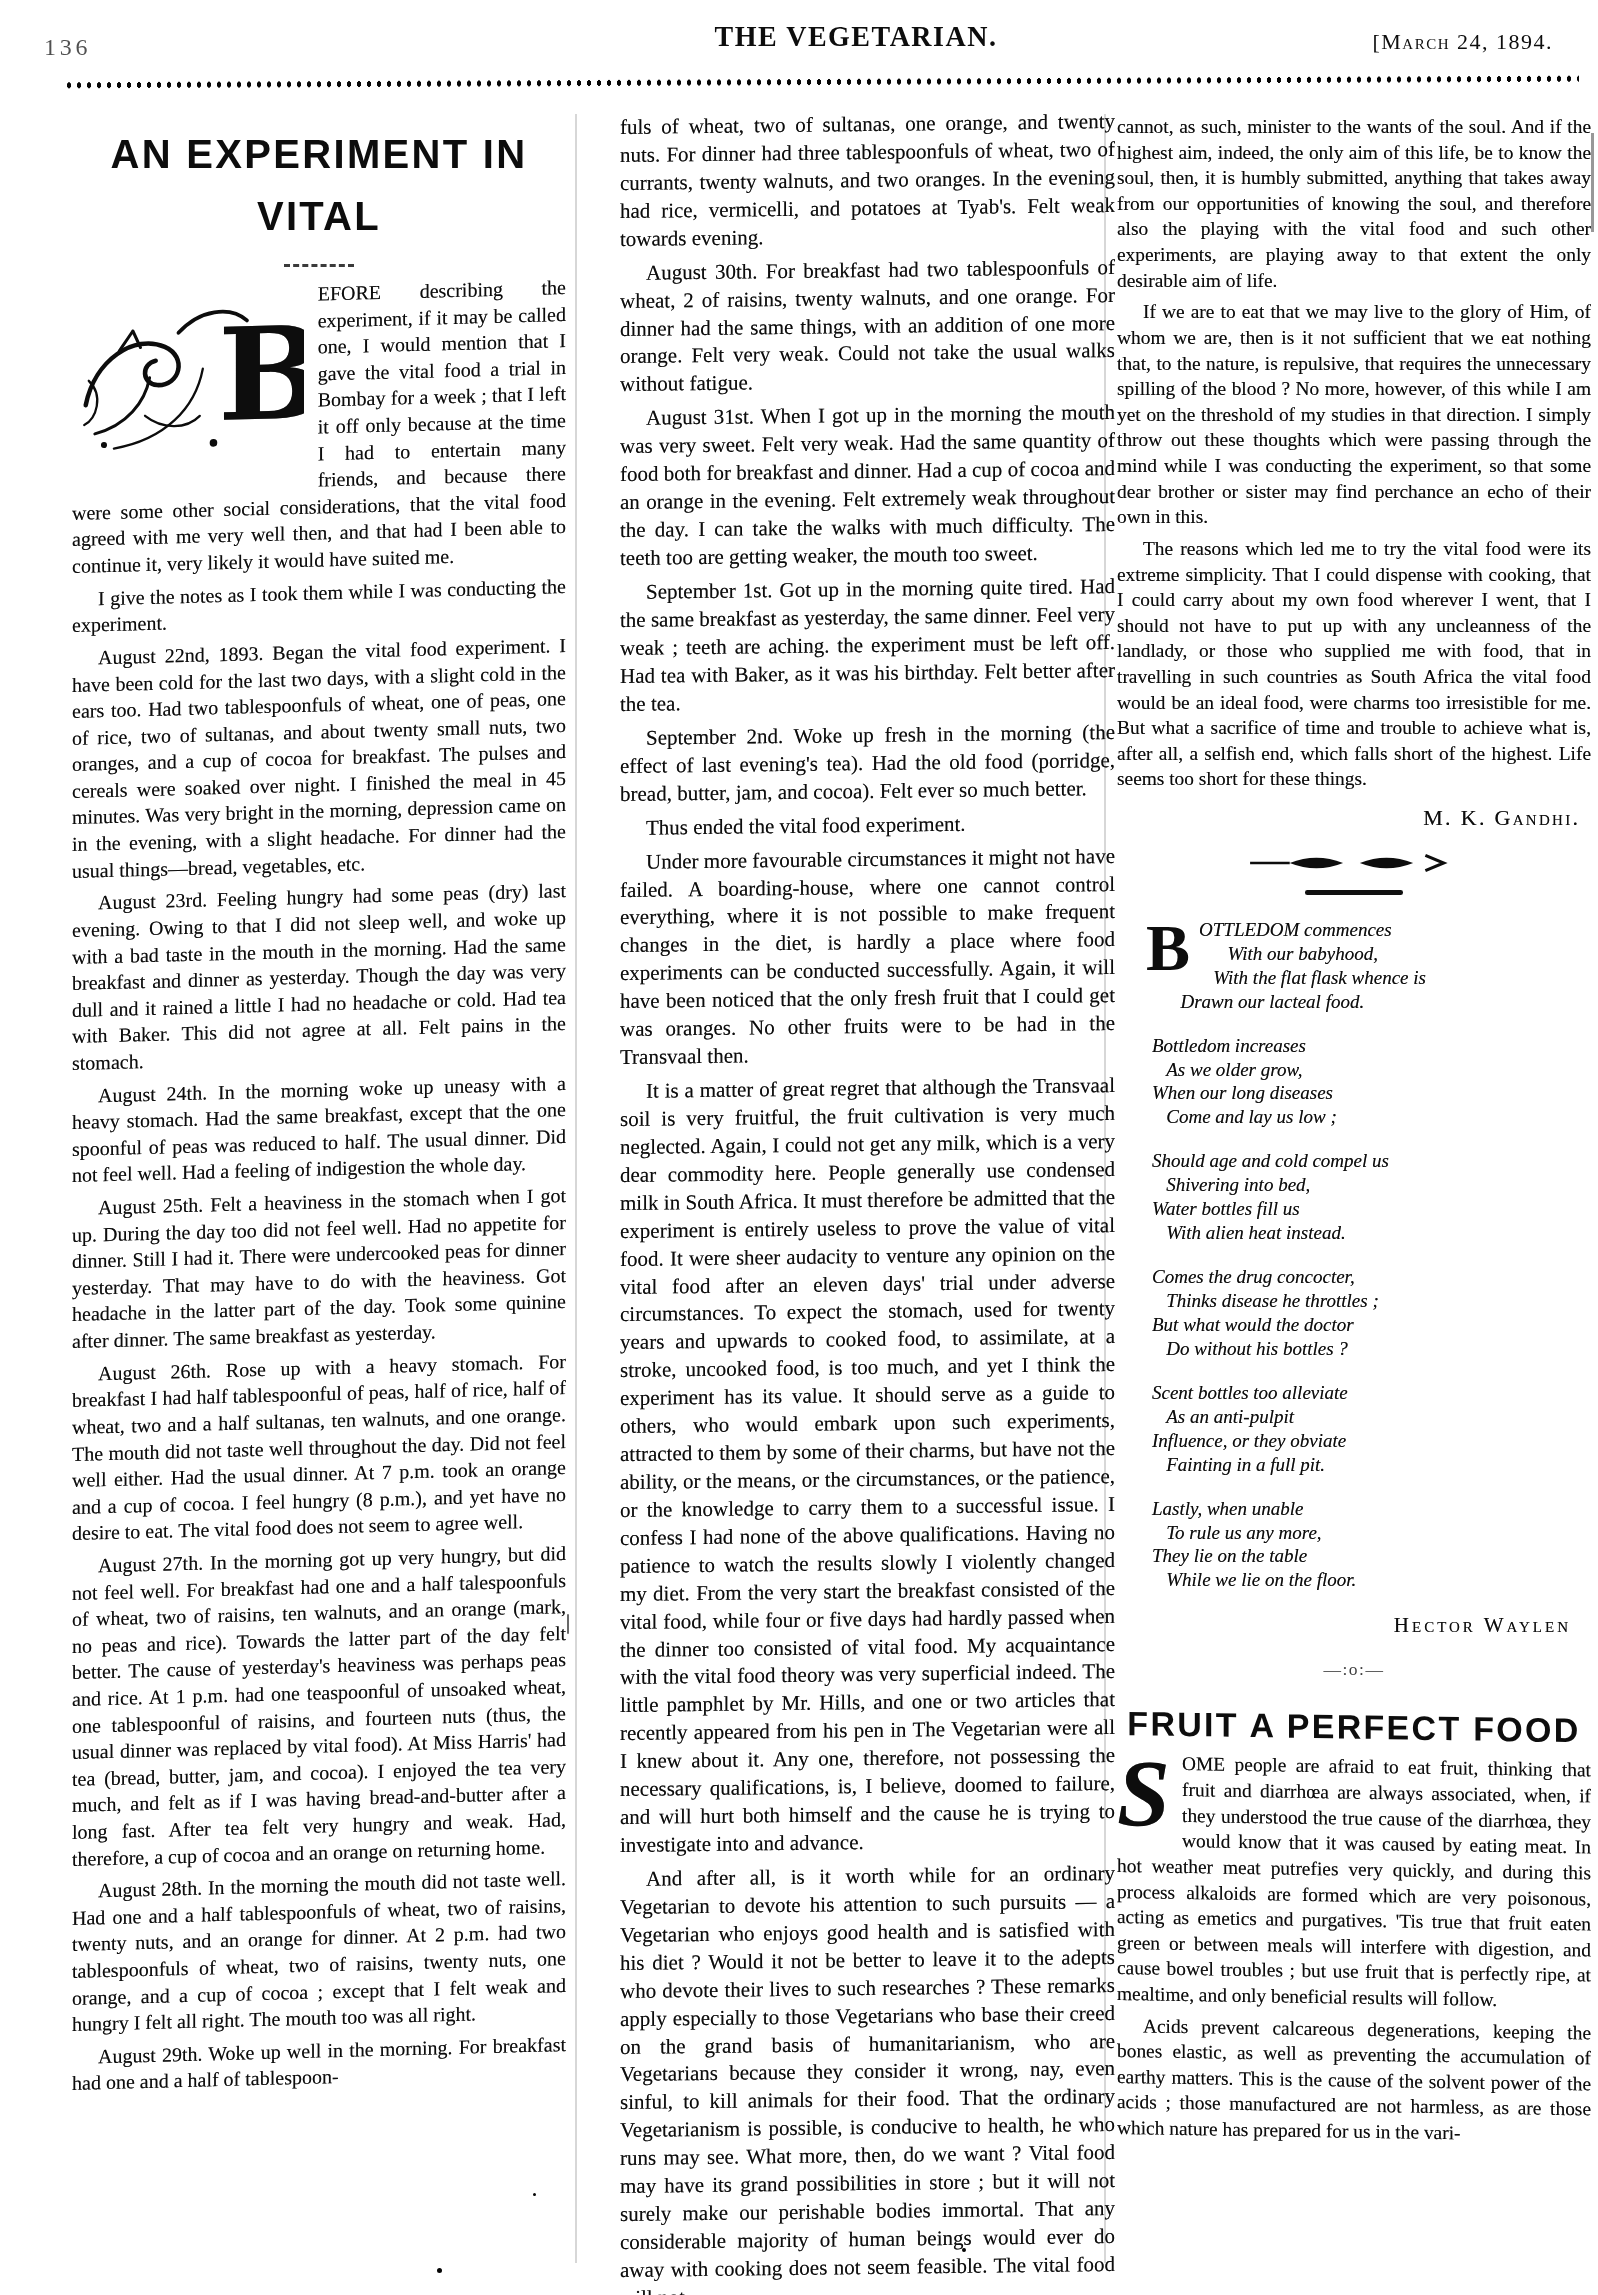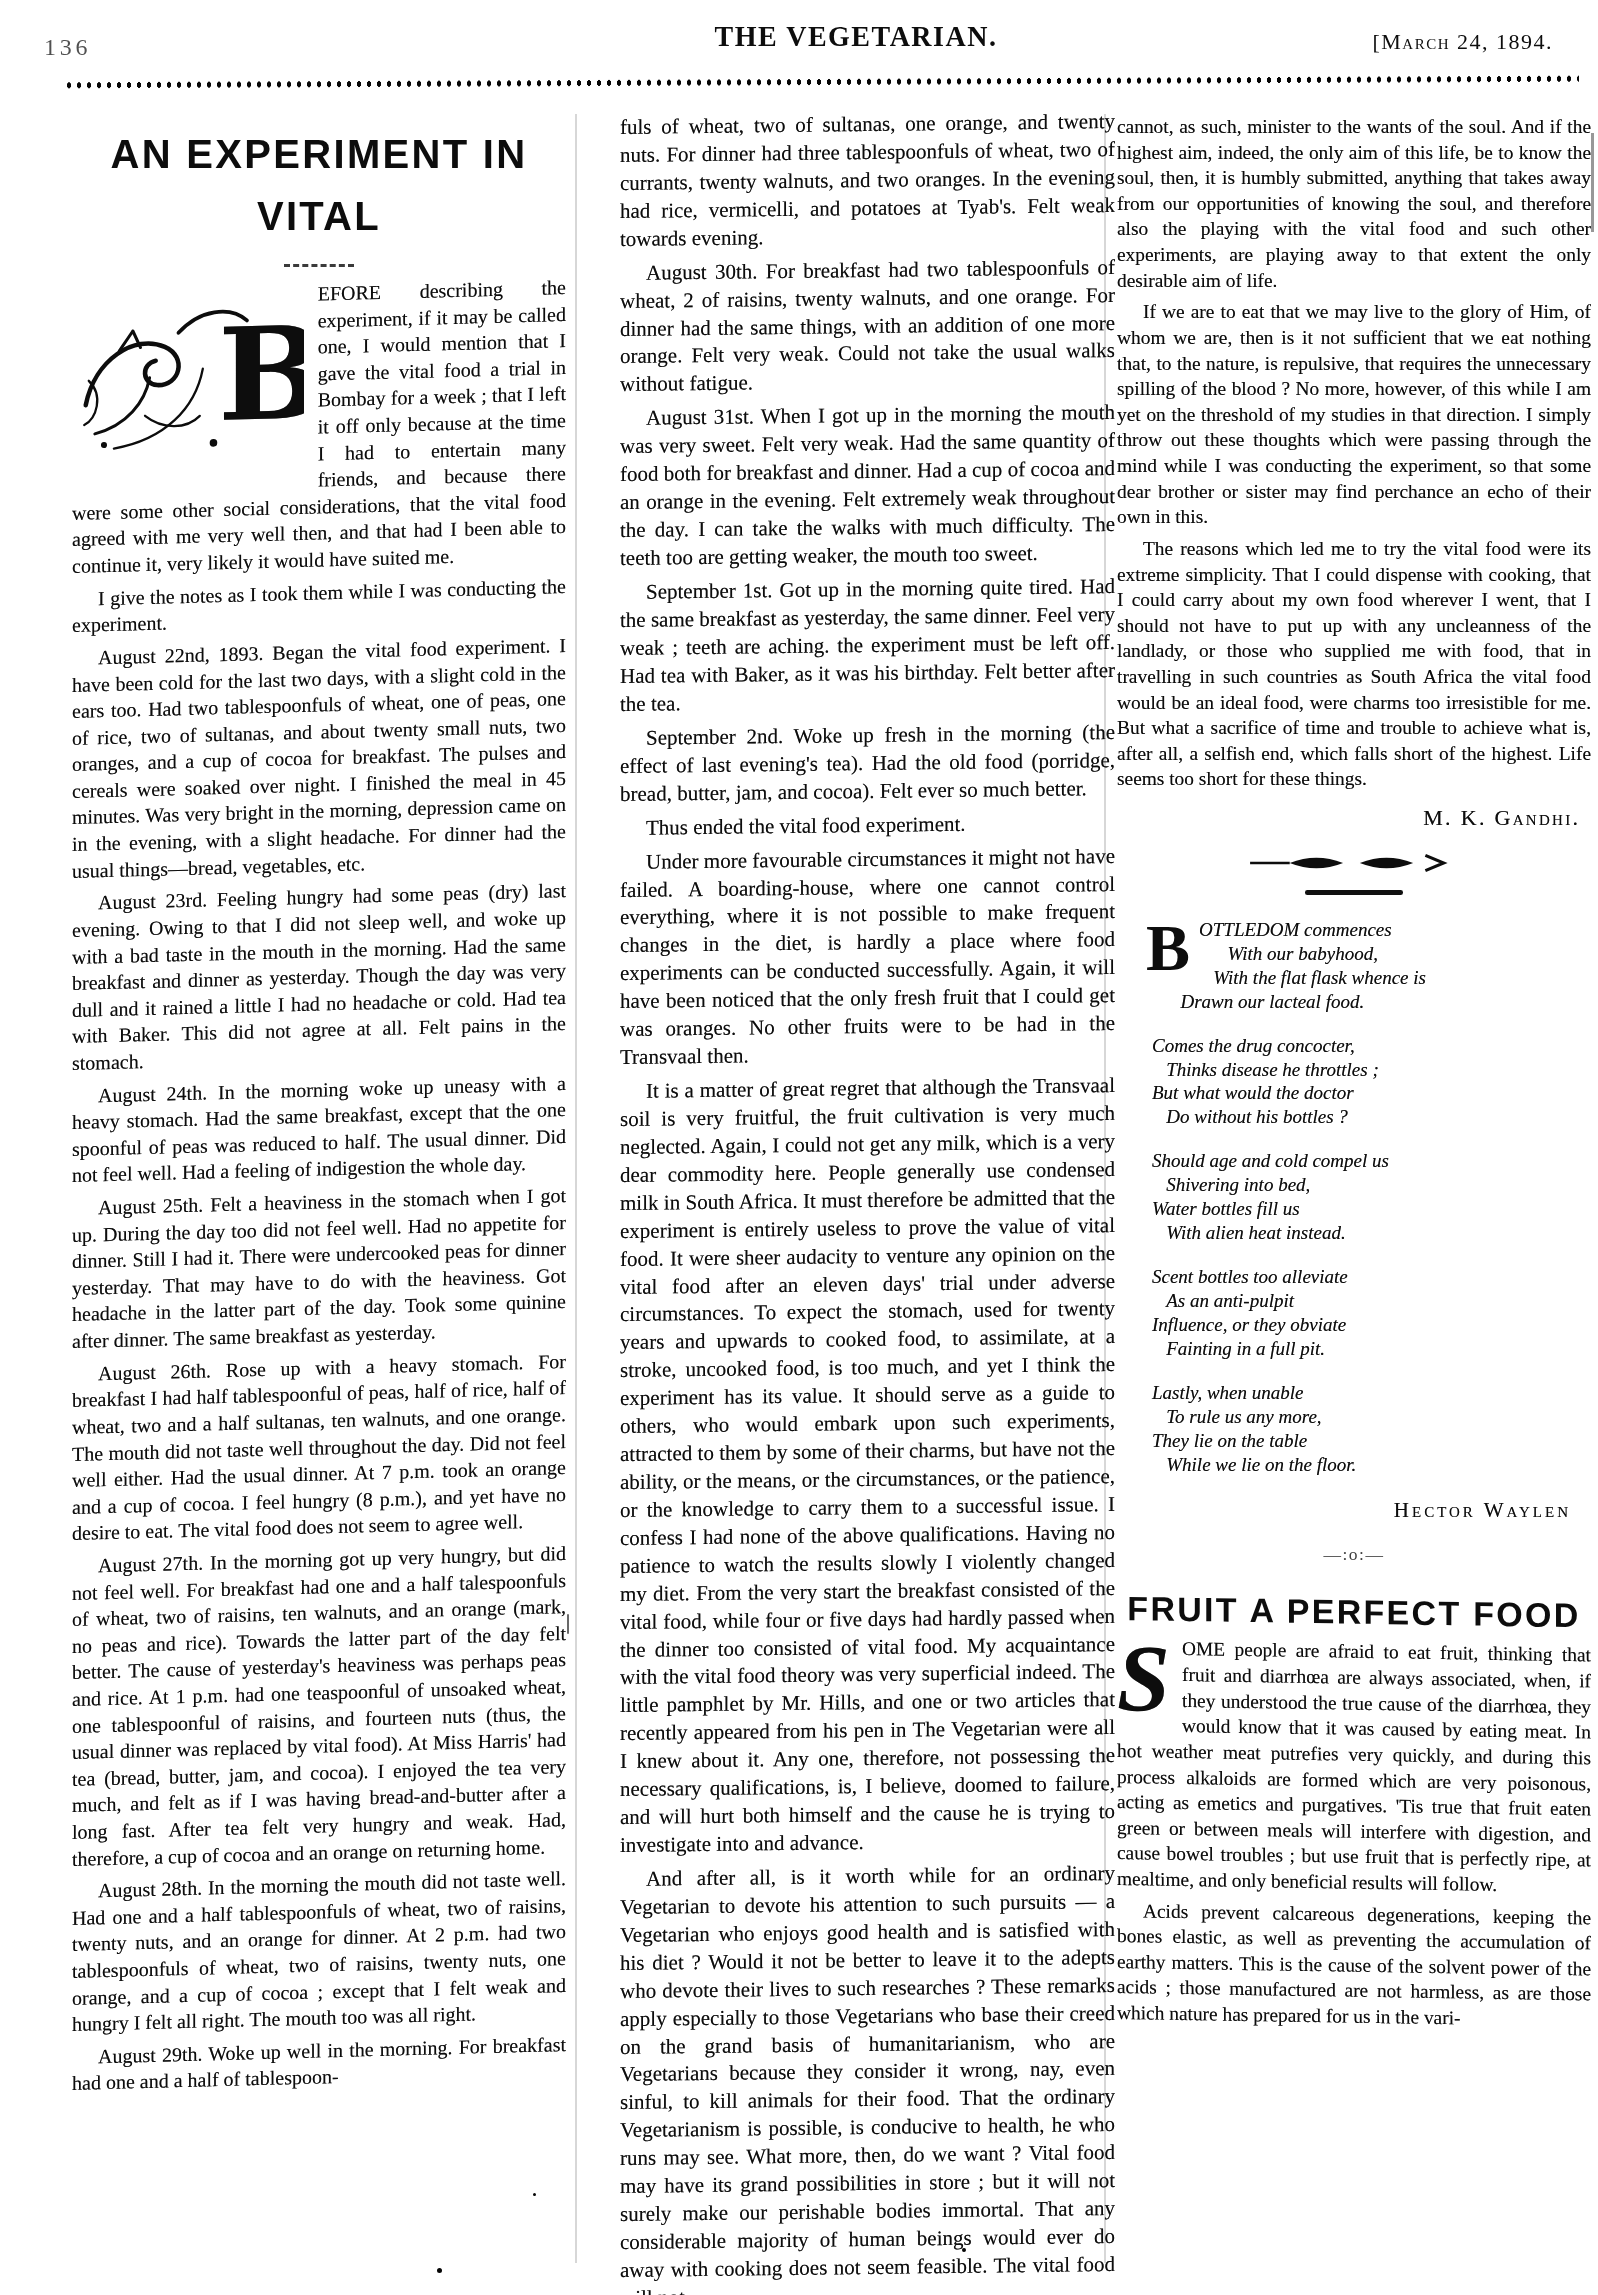--- a/index.html
+++ b/index.html
@@ -137,30 +137,36 @@
 
     <div class="poem">
       <div class="stanza">
         <span class="poem-dropcap">B</span>
         <span class="stanza-text">OTTLEDOM commences
       With our babyhood,
    With the flat flask whence is
       Drawn our lacteal food.</span>
       </div>
       <div class="stanza">
-          <span class="stanza-text">Comes the drug concocter,
-   Thinks disease he throttles ;
-But what would the doctor
-   Do without his bottles ?</span>
+          <span class="stanza-text">Bottledom increases
+   As we older grow,
+When our long diseases
+   Come and lay us low ;</span>
         </div>
       <div class="stanza">
           <span class="stanza-text">Should age and cold compel us
    Shivering into bed,
 Water bottles fill us
    With alien heat instead.</span>
+        </div>
+      <div class="stanza">
+          <span class="stanza-text">Comes the drug concocter,
+   Thinks disease he throttles ;
+But what would the doctor
+   Do without his bottles ?</span>
         </div>
       <div class="stanza">
           <span class="stanza-text">Scent bottles too alleviate
    As an anti-pulpit
 Influence, or they obviate
    Fainting in a full pit.</span>
         </div>
       <div class="stanza">
           <span class="stanza-text">Lastly, when unable
    To rule us any more,

